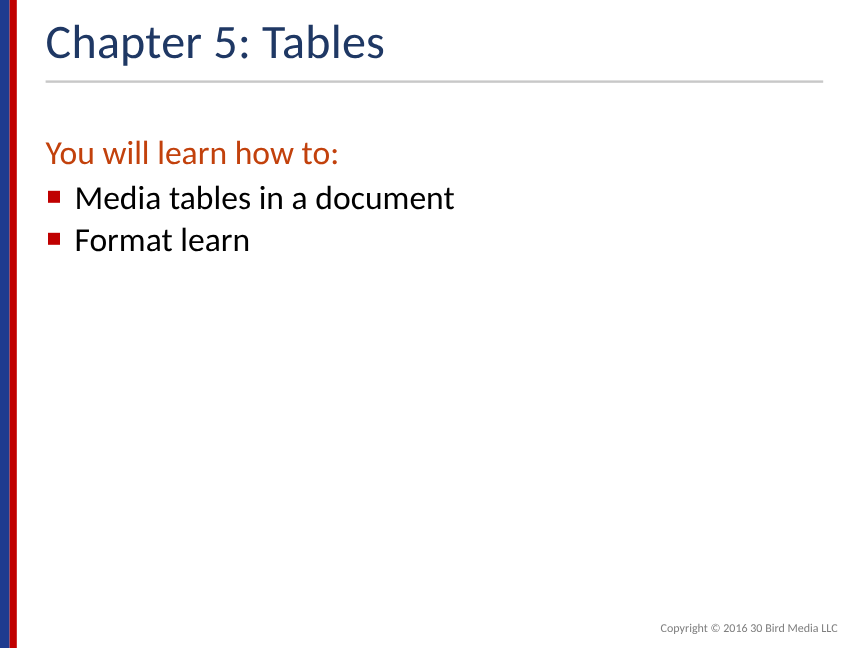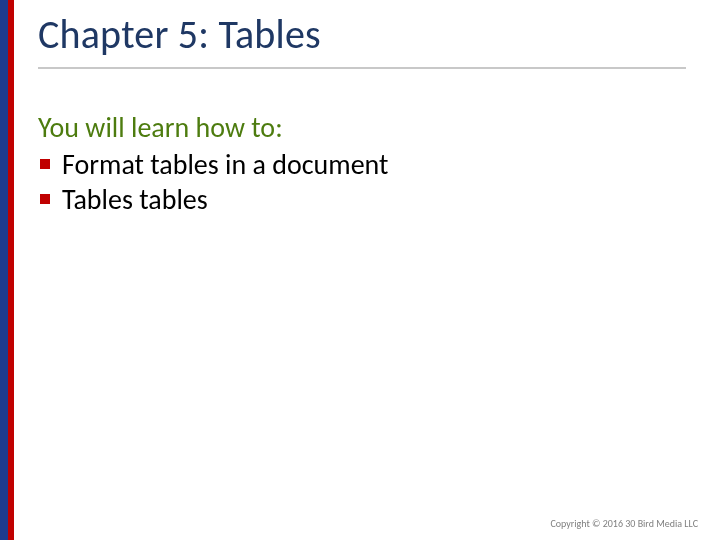--- a/index.html
+++ b/index.html
@@ -52,21 +52,21 @@
     width: 100%;
   }
   .content-area {
     position: absolute;
     left: 38px;
     top: 110px;
     right: 40px;
   }
   .intro-line {
     font-size: 28px;
-    color: #4d7c0f;
+    color: #c2410c;
     margin-bottom: 2px;
   }
   .bullet-list {
     list-style: none;
     margin-top: 0;
   }
   .bullet-item {
     font-size: 28px;
     color: #000;
     line-height: 1.25;
@@ -102,20 +102,20 @@
   </div>
 
   <div class="title-area">
     <h1 class="slide-title">Chapter 5: Tables</h1>
     <div class="title-rule"></div>
   </div>
 
   <div class="content-area">
     <div class="intro-line">You will learn how to:</div>
     <ul class="bullet-list">
-      <li class="bullet-item">Format tables in a document</li>
-      <li class="bullet-item">Tables tables</li>
+      <li class="bullet-item">Media tables in a document</li>
+      <li class="bullet-item">Format learn</li>
     </ul>
   </div>
 
   <div class="copyright">Copyright © 2016 30 Bird Media LLC</div>
 
 </div>
 
 </body></html>

